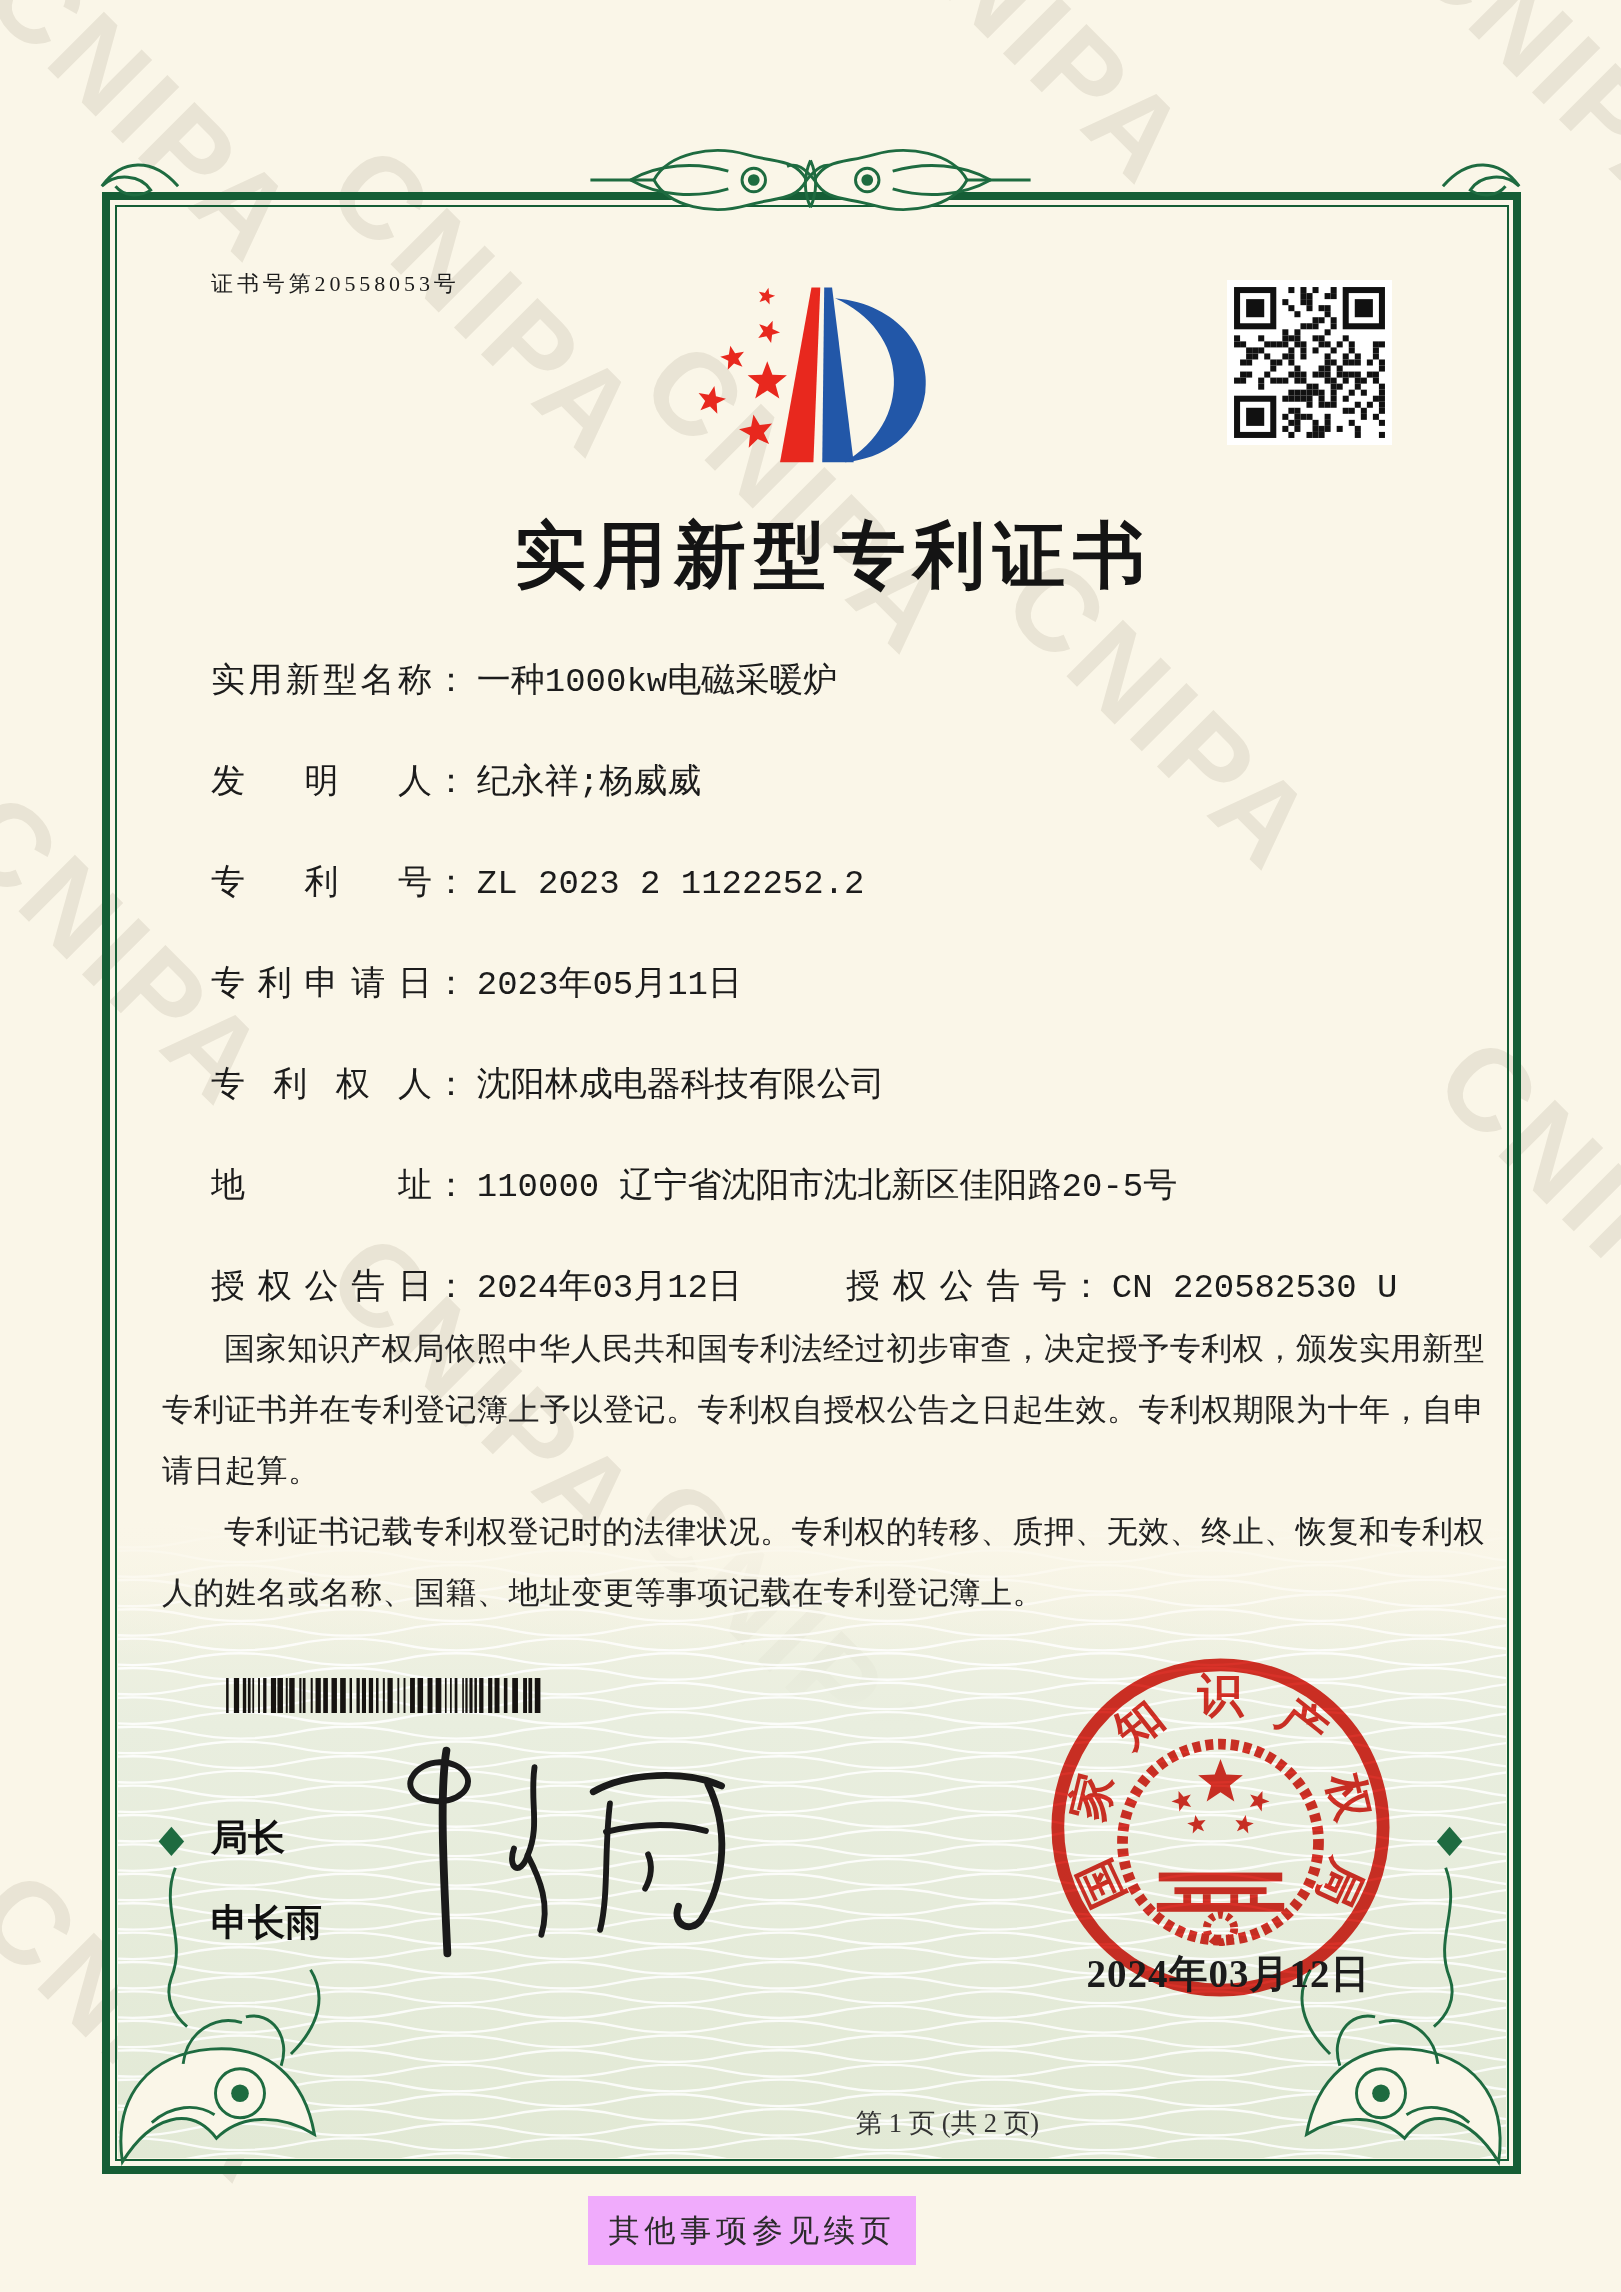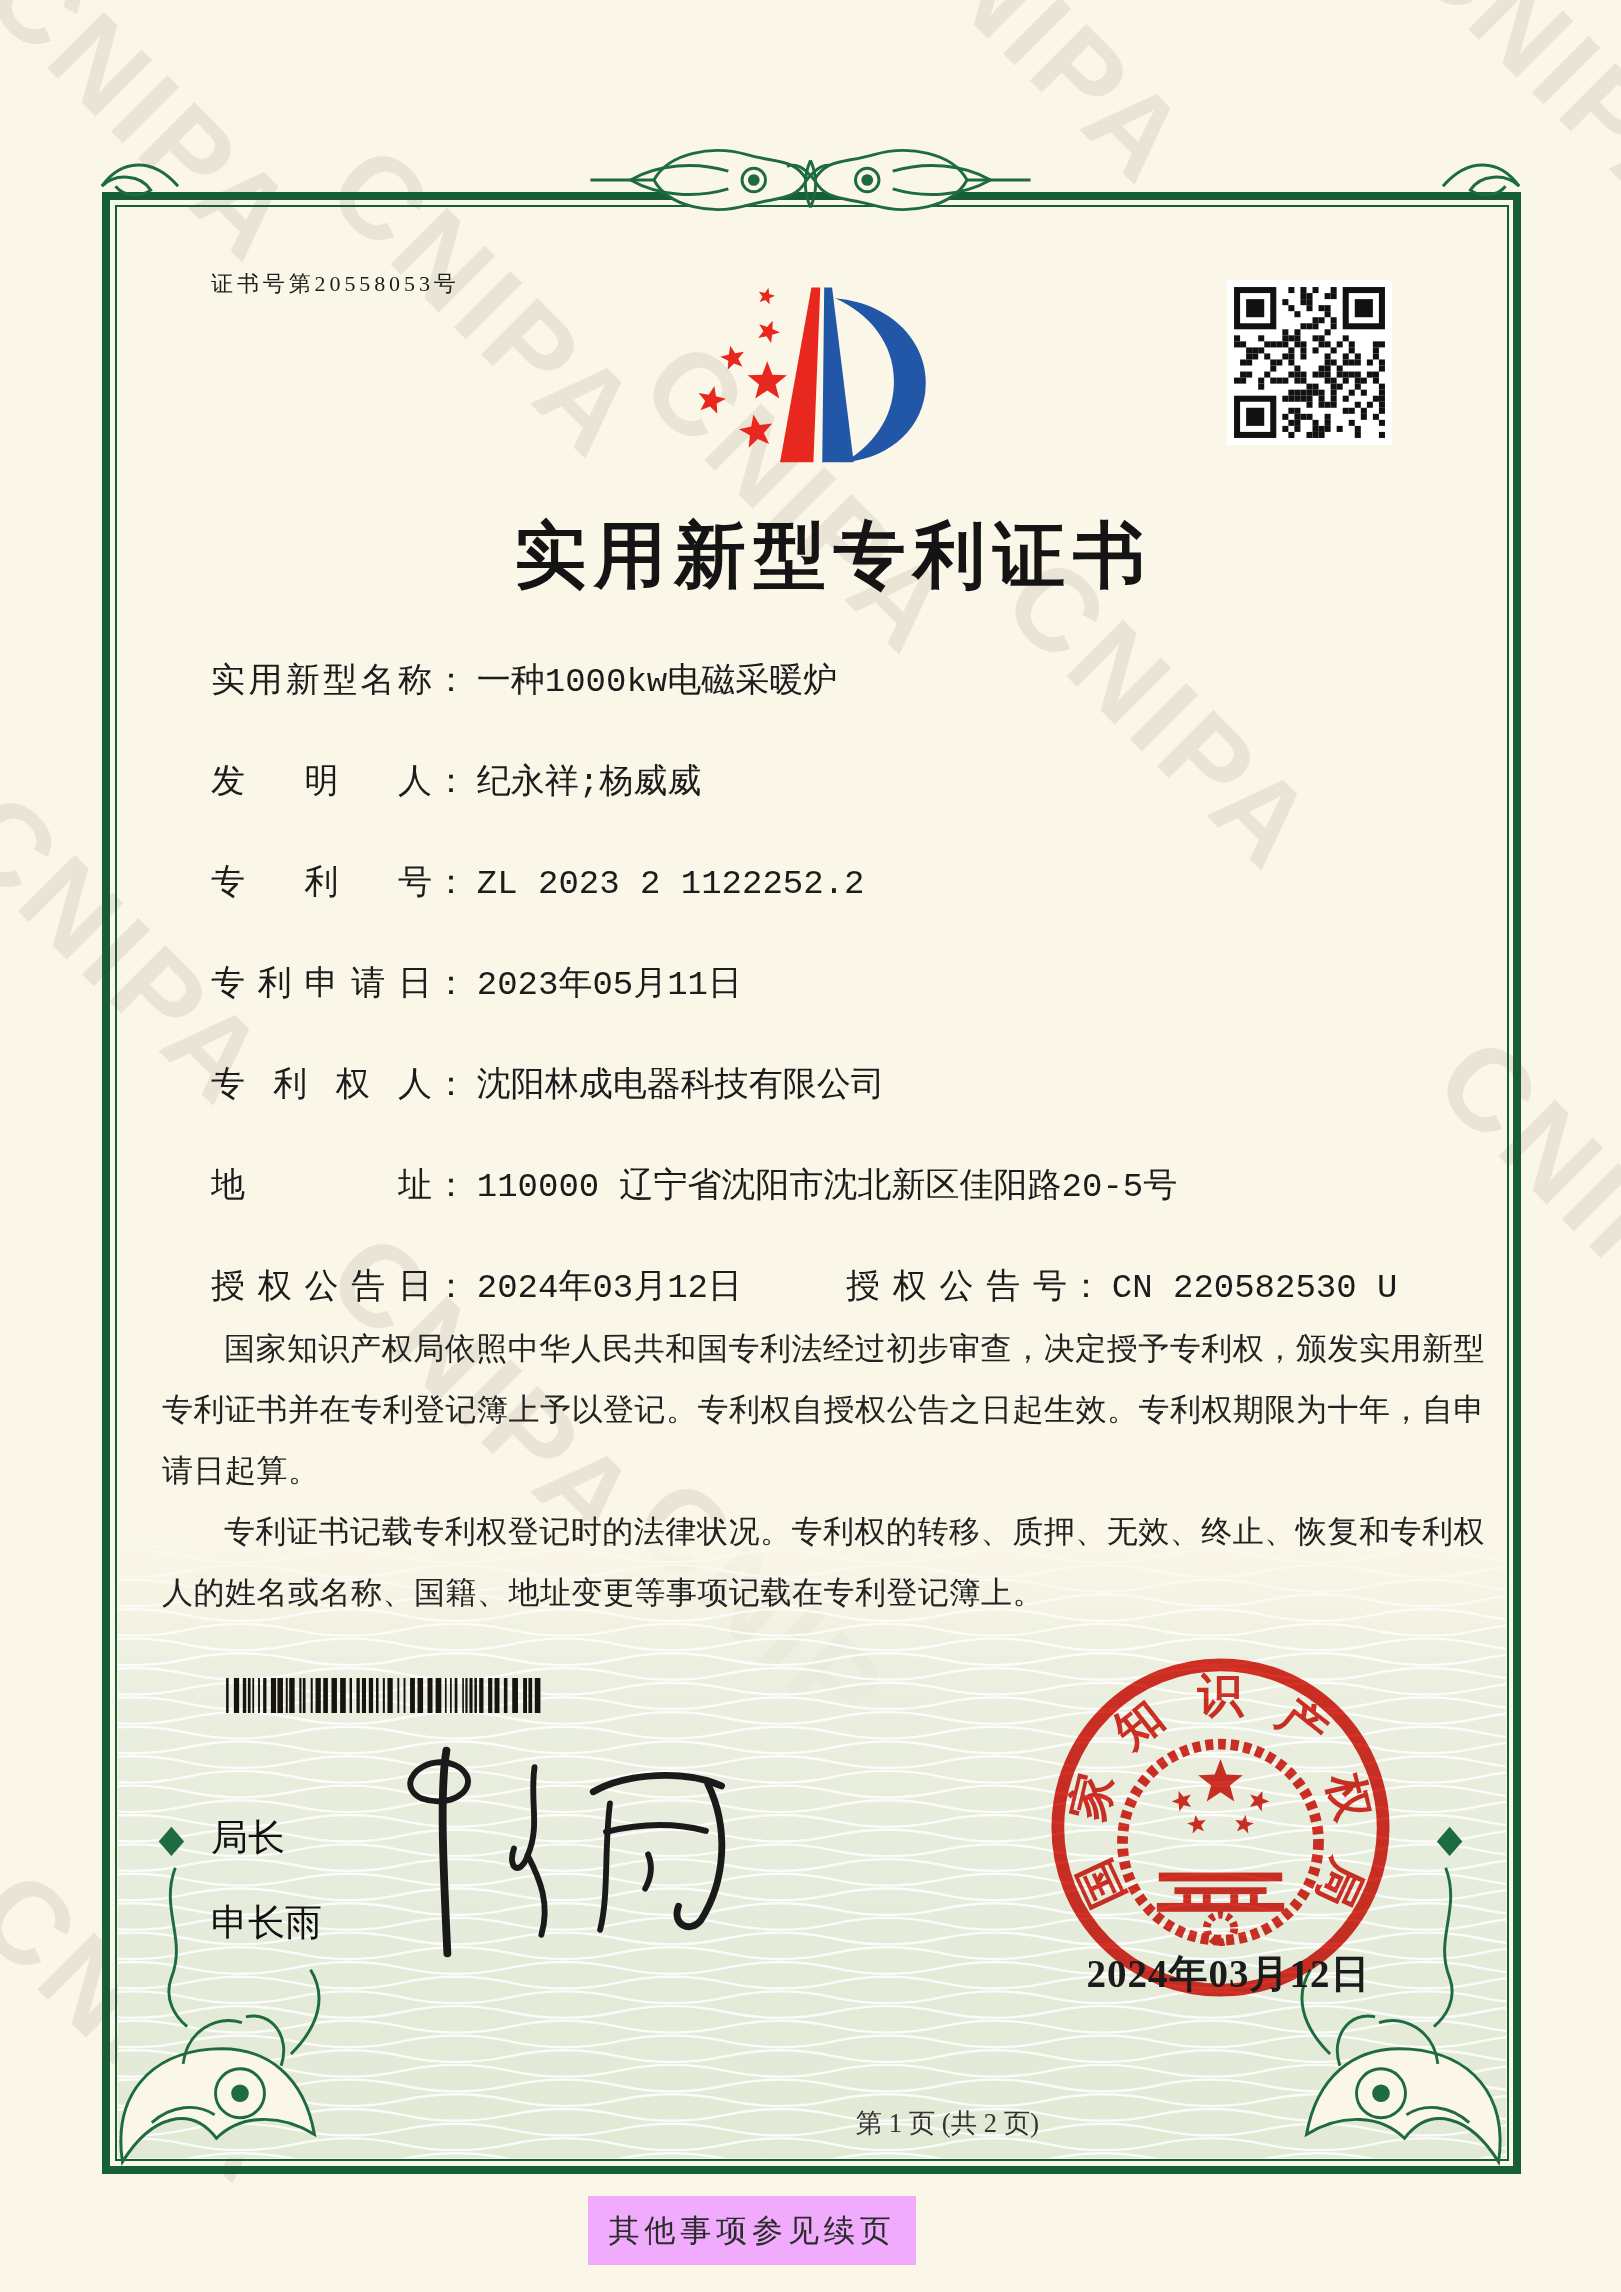--- a/index.html
+++ b/index.html
@@ -39,21 +39,21 @@
   .frow { position:relative; height:101px; line-height:47px; white-space:nowrap;font-family:Liberation Mono, monospace; }
   .flabel { display:inline-block; width:221px; text-align:justify; text-align-last:justify; vertical-align:top; }
   .fsep { padding:0 2.9px 0 2px; }
   .fvalue { padding-left:5.9px; }
   .pair2 { position:absolute; left:635px; top:0; }
   .paras { position:absolute; z-index:4; left:162px; top:1318px; width:1323px;
            font-size:31px; line-height:61px; text-align:justify; color:#222; letter-spacing:0.5px; }
   .paras p { text-indent:2em; }
   .barcode { position:absolute; z-index:4; left:223px; top:1678px; width:328px; height:35px; }
   .director-title, .director-name { position:absolute; z-index:4; left:211px;
-      font-family:"Liberation Sans","DejaVu Sans",sans-serif; font-size:37px; font-weight:400; color:#111; }
+      font-family:"Liberation Sans","DejaVu Sans",sans-serif; font-size:37px; font-weight:700; color:#111; }
   .director-title { top:1813px; }
   .director-name  { top:1898px; }
   .signature { position:absolute; z-index:5; left:353px; top:1733px; width:412px; height:235px; }
   .seal { position:absolute; z-index:5; left:1049px; top:1656px; width:343px; height:343px;
           opacity:0.95; mix-blend-mode:multiply; }
   .seal-date { position:absolute; z-index:6; left:1054px; top:1947px; width:349px; text-align:center;
           font-size:39px; font-weight:bold; color:#1b1b1b; letter-spacing:1px; }
   .page-num { position:absolute; z-index:4; left:451px; top:2105px; width:588px; text-align:right;
           font-size:26.5px; color:#333; }
   .cont-band { position:absolute; z-index:4; left:588px; top:2196px; width:328px; height:69px;

